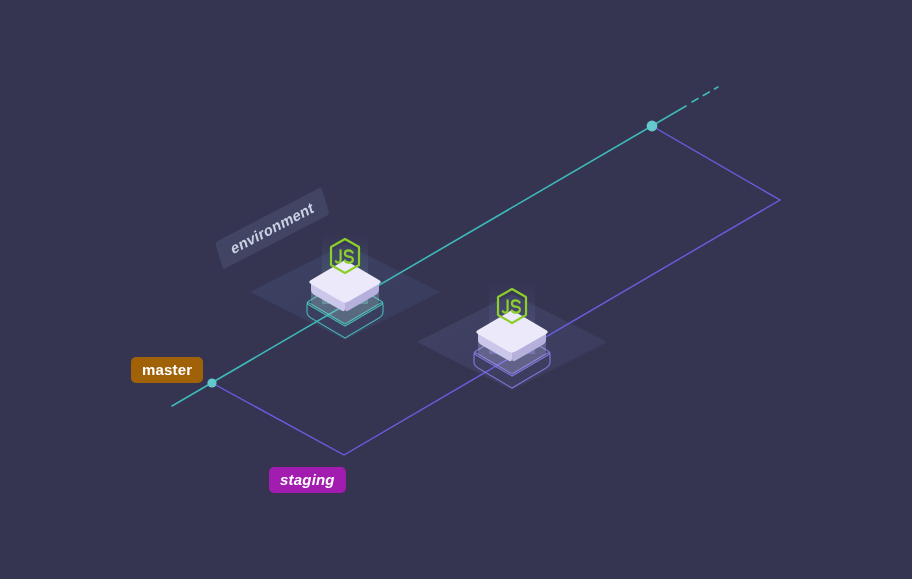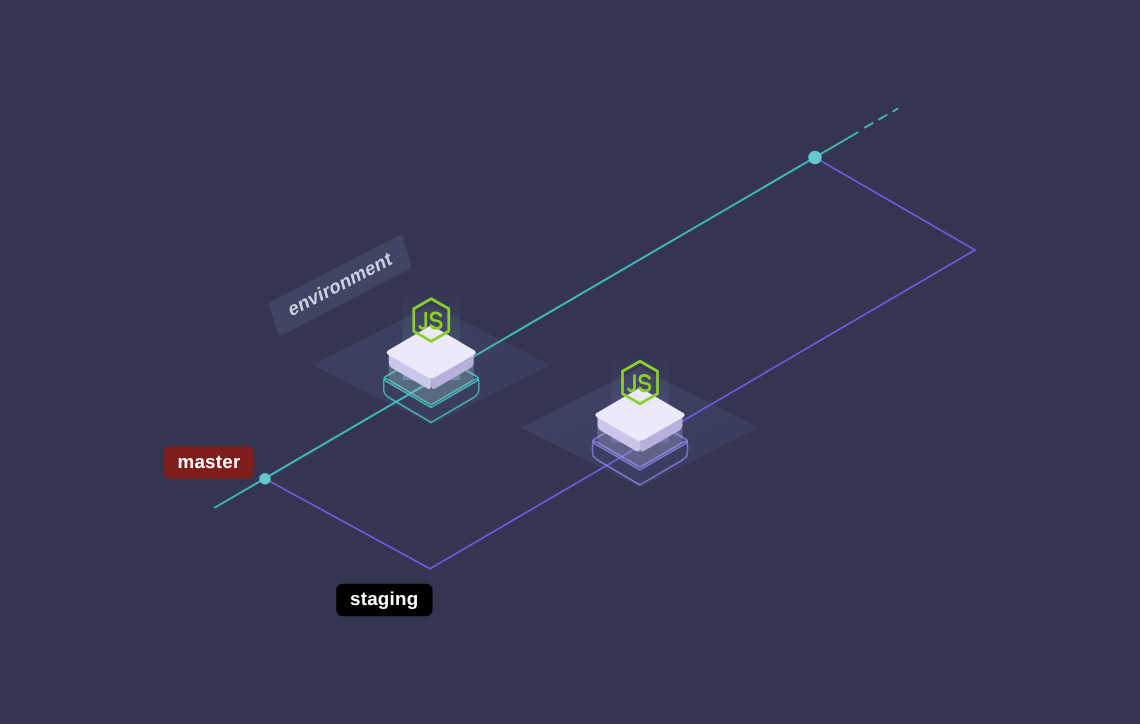--- a/index.html
+++ b/index.html
@@ -36,26 +36,27 @@
     font-size: 15px;
     font-weight: bold;
     line-height: 1;
     letter-spacing: 0.2px;
     white-space: nowrap;
     font-family: "Liberation Sans", sans-serif;
   }
   #badge-master {
     left: 131px;
     top: 357px;
-    background: #7f1d1d;
+    background: #a16207;
   }
   #badge-staging {
     left: 269px;
     top: 467px;
-    background: #000000;
+    background: #a21caf;
+    font-style: italic;
   }
   #badge-environment {
     left: 219px;
     top: 242px;
     padding: 6px 14px 7px 14px;
     background: rgba(126, 140, 180, 0.17);
     color: #c8d2e4;
     font-size: 15px;
     font-weight: bold;
     border-radius: 3px;

